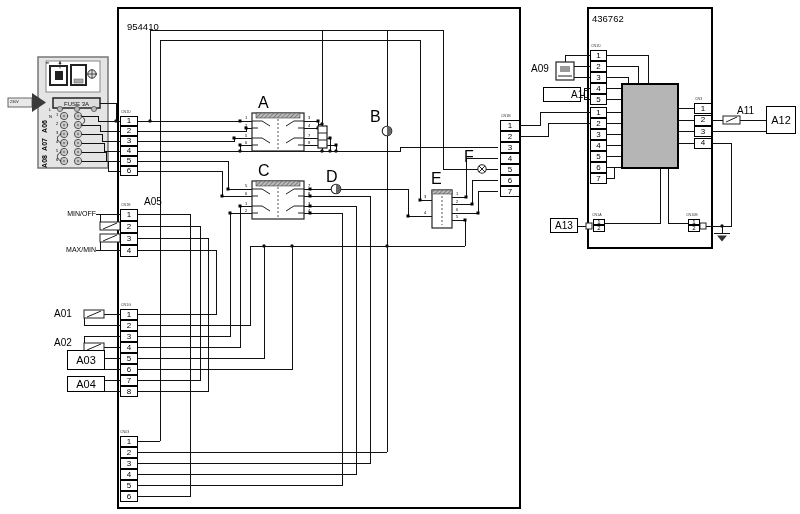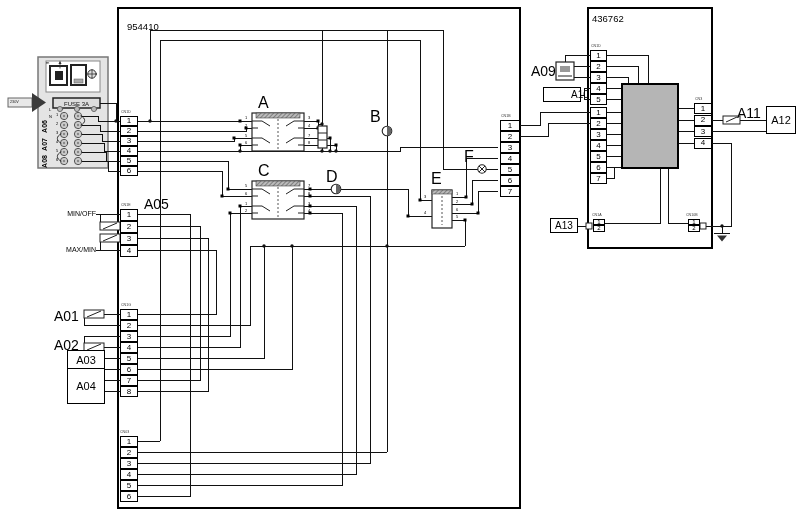--- a/index.html
+++ b/index.html
@@ -2,21 +2,21 @@
 <html><head>
 <meta charset="utf-8">
 <style>
   html,body{margin:0;padding:0;background:#fff;}
   #stage{position:relative;width:800px;height:514px;background:#fff;overflow:hidden;
          font-family:"Liberation Sans",sans-serif;color:#000;}
   #stage svg{position:absolute;left:0;top:0;}
   .lbl{position:absolute;line-height:1;white-space:nowrap;}
   .board-id{font-size:9.5px;}
   .bigletter{font-size:16px;}
-  .reflbl{font-size:14px;}
+  .reflbl{font-size:10px;}
   .boxlbl{position:absolute;border:1.5px solid #000;background:#fff;display:flex;
           align-items:center;justify-content:center;font-size:11px;line-height:1;box-sizing:border-box;}
   .smalltext{font-size:7px;text-align:right;}
   .fuse-lbl{position:absolute;font-size:6px;display:flex;align-items:center;justify-content:center;color:#111;}
   .supply-lbl{position:absolute;font-size:6px;transform:scale(.63);transform-origin:0 0;color:#222;}
   .vlabel{position:absolute;font-size:7px;font-weight:bold;width:22px;text-align:center;
           transform:rotate(-90deg);transform-origin:center;line-height:1;}
   .cnlabel{position:absolute;font-size:6px;transform:scale(.6);transform-origin:0 0;color:#333;line-height:1;}
   .pin{position:absolute;box-sizing:border-box;border:1px solid #000;background:#fff;
        font-size:8px;line-height:1;display:flex;align-items:center;justify-content:center;overflow:hidden;}
@@ -246,21 +246,21 @@
   <div class="lbl bigletter" style="left:431px;top:171px;">E</div>
   <div class="lbl bigletter" style="left:464px;top:149px;">F</div>
 
   <div class="lbl reflbl" style="left:96px;top:197px;margin-left:48px;">A05</div>
   <div class="lbl reflbl" style="left:54px;top:309px;">A01</div>
   <div class="lbl reflbl" style="left:54px;top:338px;">A02</div>
   <div class="lbl reflbl" style="left:531px;top:64px;">A09</div>
   <div class="lbl reflbl" style="left:737px;top:106px;text-align:right;">A11</div>
 
   <div class="boxlbl" style="left:67px;top:350px;width:38px;height:20px;">A03</div>
-  <div class="boxlbl" style="left:67px;top:368px;width:38px;height:36px;">A04</div>
+  <div class="boxlbl" style="left:67px;top:376px;width:38px;height:16px;">A04</div>
   <div class="boxlbl" style="left:543px;top:87px;width:34px;height:15px;font-size:10px;padding-left:36px;">A10</div>
   <div class="boxlbl" style="left:766px;top:106px;width:30px;height:28px;">A12</div>
   <div class="boxlbl" style="left:550px;top:218px;width:28px;height:15px;font-size:10px;">A13</div>
 
   <div class="lbl smalltext" style="left:52px;top:210px;width:44px;">MIN/OFF</div>
   <div class="lbl smalltext" style="left:52px;top:246px;width:44px;">MAX/MIN</div>
 
   <div class="fuse-lbl" style="left:53px;top:99px;width:47px;height:9px;">FUSE 3A</div>
   <div class="supply-lbl" style="left:10px;top:100px;">230V</div>
 

